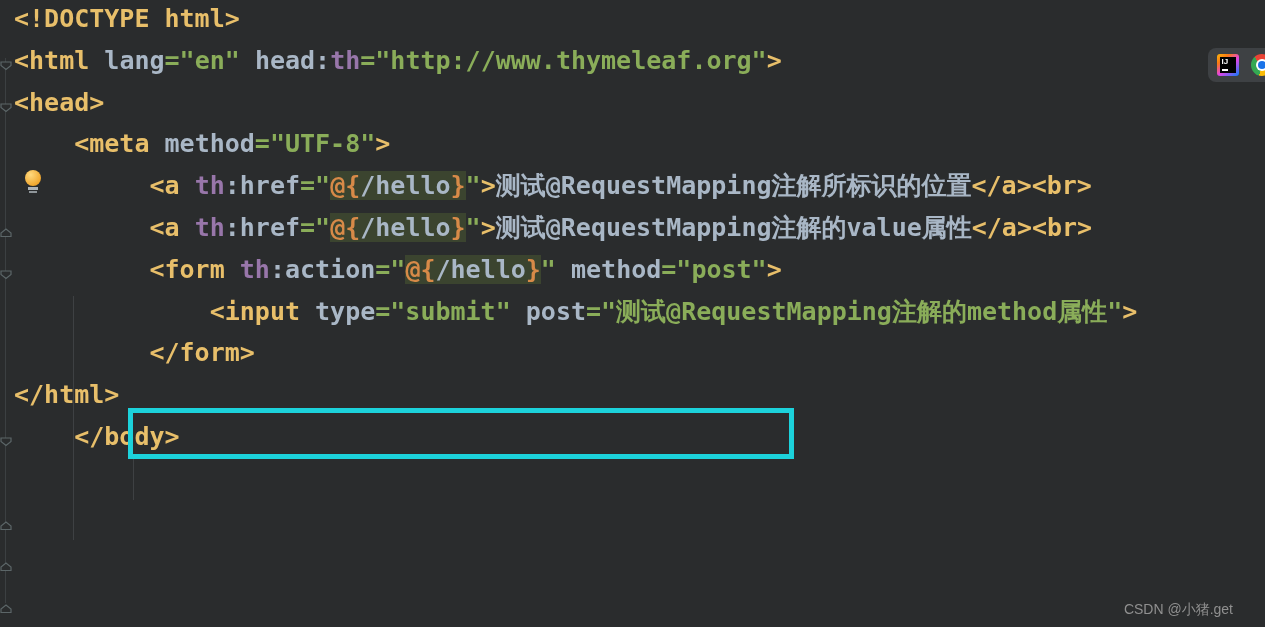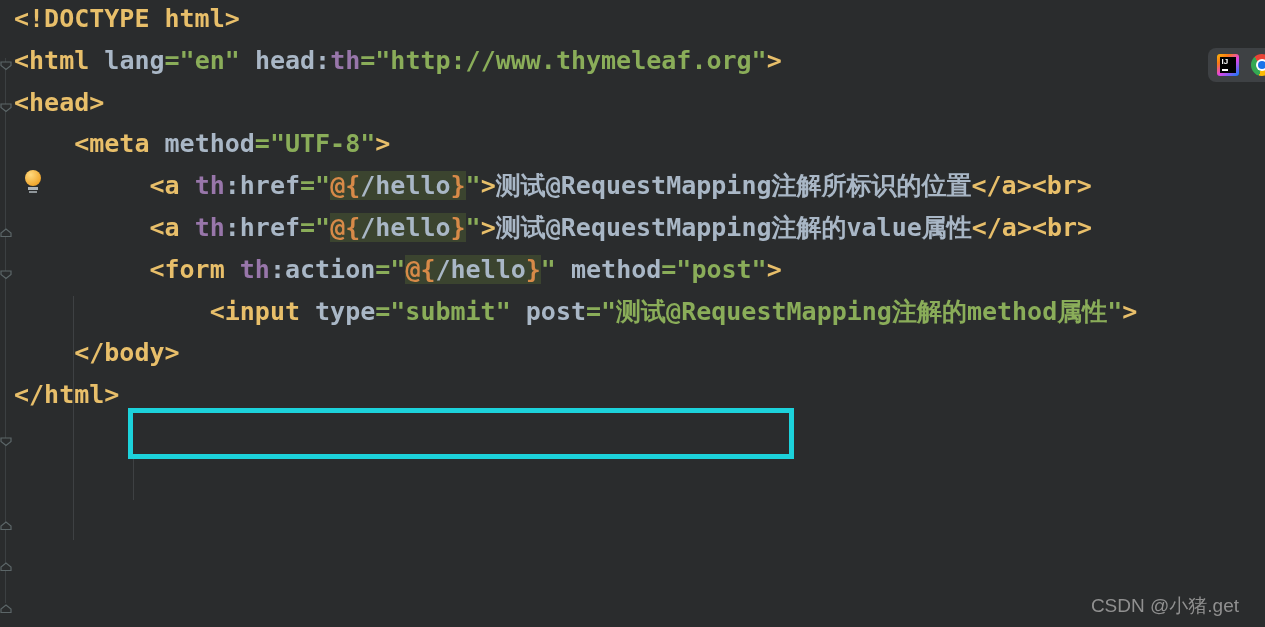--- a/index.html
+++ b/index.html
@@ -82,23 +82,23 @@
   #chrome-icon .ring {
     position:absolute; left:5px; top:5px; width:12px; height:12px;
     background:#fff; border-radius:50%;
   }
   #chrome-icon .dot {
     position:absolute; left:7px; top:7px; width:8px; height:8px;
     background:#1A73E8; border-radius:50%;
   }
   
   #watermark {
-    position:absolute; right:26px; bottom:8px;
+    position:absolute; right:32px; bottom:8px;
     font-family:"Liberation Sans", sans-serif;
-    font-size:19px; color: var(--watermark);
+    font-size:14px; color: var(--watermark);
   }
 </style>
 </head>
 <body>
 
 <div id="gutter-line"></div>
 <div id="fold-markers">
     <div class="fold-marker" style="top: 55.8px;"><svg width="12" height="10">
         <path d="M1 1 H11 V4.5 L6 8.5 L1 4.5 Z" fill="#2A2C2D" stroke="#5C6668" stroke-width="1.2"></path>
       </svg></div>
@@ -130,22 +130,23 @@
 
 <div id="editor">
     <div class="line"><span class="tk-tag">&lt;!DOCTYPE html&gt;</span></div>
     <div class="line"><span class="tk-tag">&lt;html</span><span class="tk-ind"> </span><span class="tk-attr">lang</span><span class="tk-str">="en"</span><span class="tk-ind"> </span><span class="tk-attr">head:</span><span class="tk-ns">th</span><span class="tk-str">="http://www.thymeleaf.org"</span><span class="tk-tag">&gt;</span></div>
     <div class="line"><span class="tk-tag">&lt;head&gt;</span></div>
     <div class="line"><span class="tk-ind">    </span><span class="tk-tag">&lt;meta</span><span class="tk-ind"> </span><span class="tk-attr">method</span><span class="tk-str">="UTF-8"</span><span class="tk-tag">&gt;</span></div>
     <div class="line"><span class="tk-ind">         </span><span class="tk-tag">&lt;a</span><span class="tk-ind"> </span><span class="tk-ns">th</span><span class="tk-attr">:href</span><span class="tk-str">="</span><span class="tk-el">@{</span><span class="tk-elv">/hello</span><span class="tk-el">}</span><span class="tk-str">"</span><span class="tk-tag">&gt;</span><span class="tk-txt">测试@RequestMapping注解所标识的位置</span><span class="tk-tag">&lt;/a&gt;&lt;br&gt;</span></div>
     <div class="line"><span class="tk-ind">         </span><span class="tk-tag">&lt;a</span><span class="tk-ind"> </span><span class="tk-ns">th</span><span class="tk-attr">:href</span><span class="tk-str">="</span><span class="tk-el">@{</span><span class="tk-elv">/hello</span><span class="tk-el">}</span><span class="tk-str">"</span><span class="tk-tag">&gt;</span><span class="tk-txt">测试@RequestMapping注解的value属性</span><span class="tk-tag">&lt;/a&gt;&lt;br&gt;</span></div>
     <div class="line"><span class="tk-ind">         </span><span class="tk-tag">&lt;form</span><span class="tk-ind"> </span><span class="tk-ns">th</span><span class="tk-attr">:action</span><span class="tk-str">="</span><span class="tk-el">@{</span><span class="tk-elv">/hello</span><span class="tk-el">}</span><span class="tk-str">"</span><span class="tk-ind"> </span><span class="tk-attr">method</span><span class="tk-str">="post"</span><span class="tk-tag">&gt;</span></div>
     <div class="line"><span class="tk-ind">             </span><span class="tk-tag">&lt;input</span><span class="tk-ind"> </span><span class="tk-attr">type</span><span class="tk-str">="submit"</span><span class="tk-ind"> </span><span class="tk-attr">post</span><span class="tk-str">="测试@RequestMapping注解的method属性"</span><span class="tk-tag">&gt;</span></div>
+    <div class="line"><span class="tk-ind">         </span><span class="tk-tag">&lt;/form&gt;</span></div>
+    <div class="line"><span class="tk-tag">&lt;/html&gt;</span></div>
     <div class="line"><span class="tk-ind">    </span><span class="tk-tag">&lt;/body&gt;</span></div>
-    <div class="line"><span class="tk-tag">&lt;/html&gt;</span></div>
   </div>
 
 <div id="bulb">
   <div class="glass"></div>
   <div class="base1"></div>
   <div class="base2"></div>
 </div>
 
 <div id="annotation-box"></div>
 

